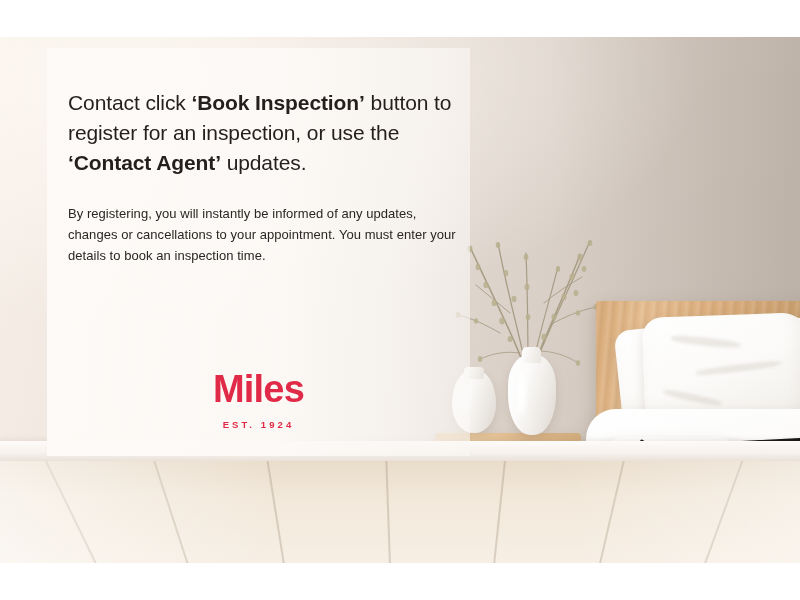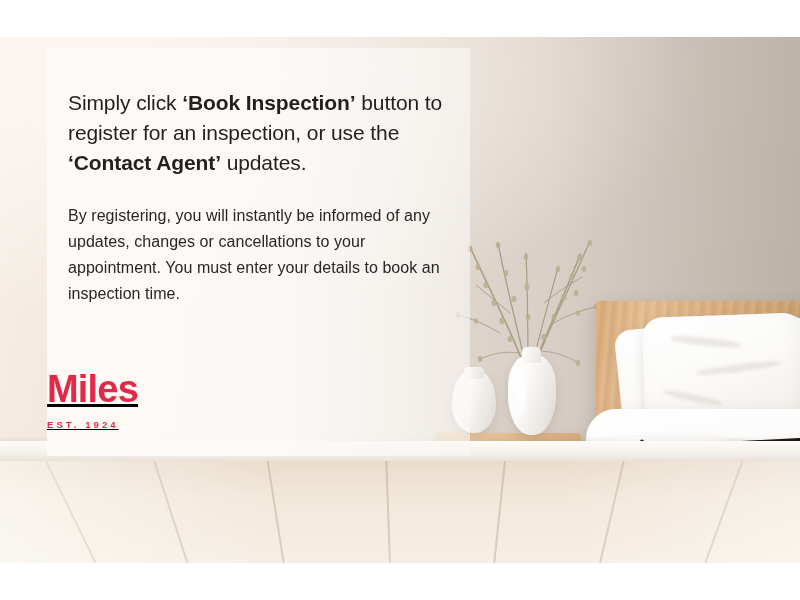--- a/index.html
+++ b/index.html
@@ -325,37 +325,36 @@
     font-size: 21px;
     font-weight: 400;
     line-height: 1.43;
     margin: 0 0 25px 0;
     letter-spacing: -.1px;
   }
   #lede b { font-weight: 700; text-align: center; }
 
   .body-para {
     color: #2a2623;
-    font-size: 16px;
+    font-size: 13px;
     font-weight: 400;
     line-height: 1.62;
     margin: 0 0 16px 0;
     letter-spacing: .05px;
   }
   .body-para b { font-weight: 700; }
   .body-para:last-of-type { margin-bottom: 0; }
 
   
   #logo {
     position: absolute;
     left: 0;
     top: 322px;
     width: 423px;
-    text-align: left;
-    text-decoration: underline;
+    text-align: center;
   }
   #logo-word {
     color: #e12a47;
     font-size: 38px;
     font-weight: 700;
     letter-spacing: -.8px;
     line-height: 1;
     display: block;
   }
   #logo-est {
@@ -481,21 +480,21 @@
       <div class="floor-sheen"></div>
     </div>
 
   </div>
 
   <div id="overlay">
     <div class="overlay-inner">
 
 
       <p id="lede">
-        <span>Simply click </span><b>‘Book Inspection’</b><span> button to register for an inspection, or use the </span><b>‘Contact Agent’</b><span> updates.</span>
+        <span>Contact click </span><b>‘Book Inspection’</b><span> button to register for an inspection, or use the </span><b>‘Contact Agent’</b><span> updates.</span>
       </p>
 
       <p class="body-para">By registering, you will instantly be informed of any updates, changes or cancellations to your appointment. You must enter your details to book an inspection time.</p>
 
 
     </div>
 
     <div id="logo">
       <span id="logo-word">Miles</span>
       <span id="logo-est">EST. 1924</span>

